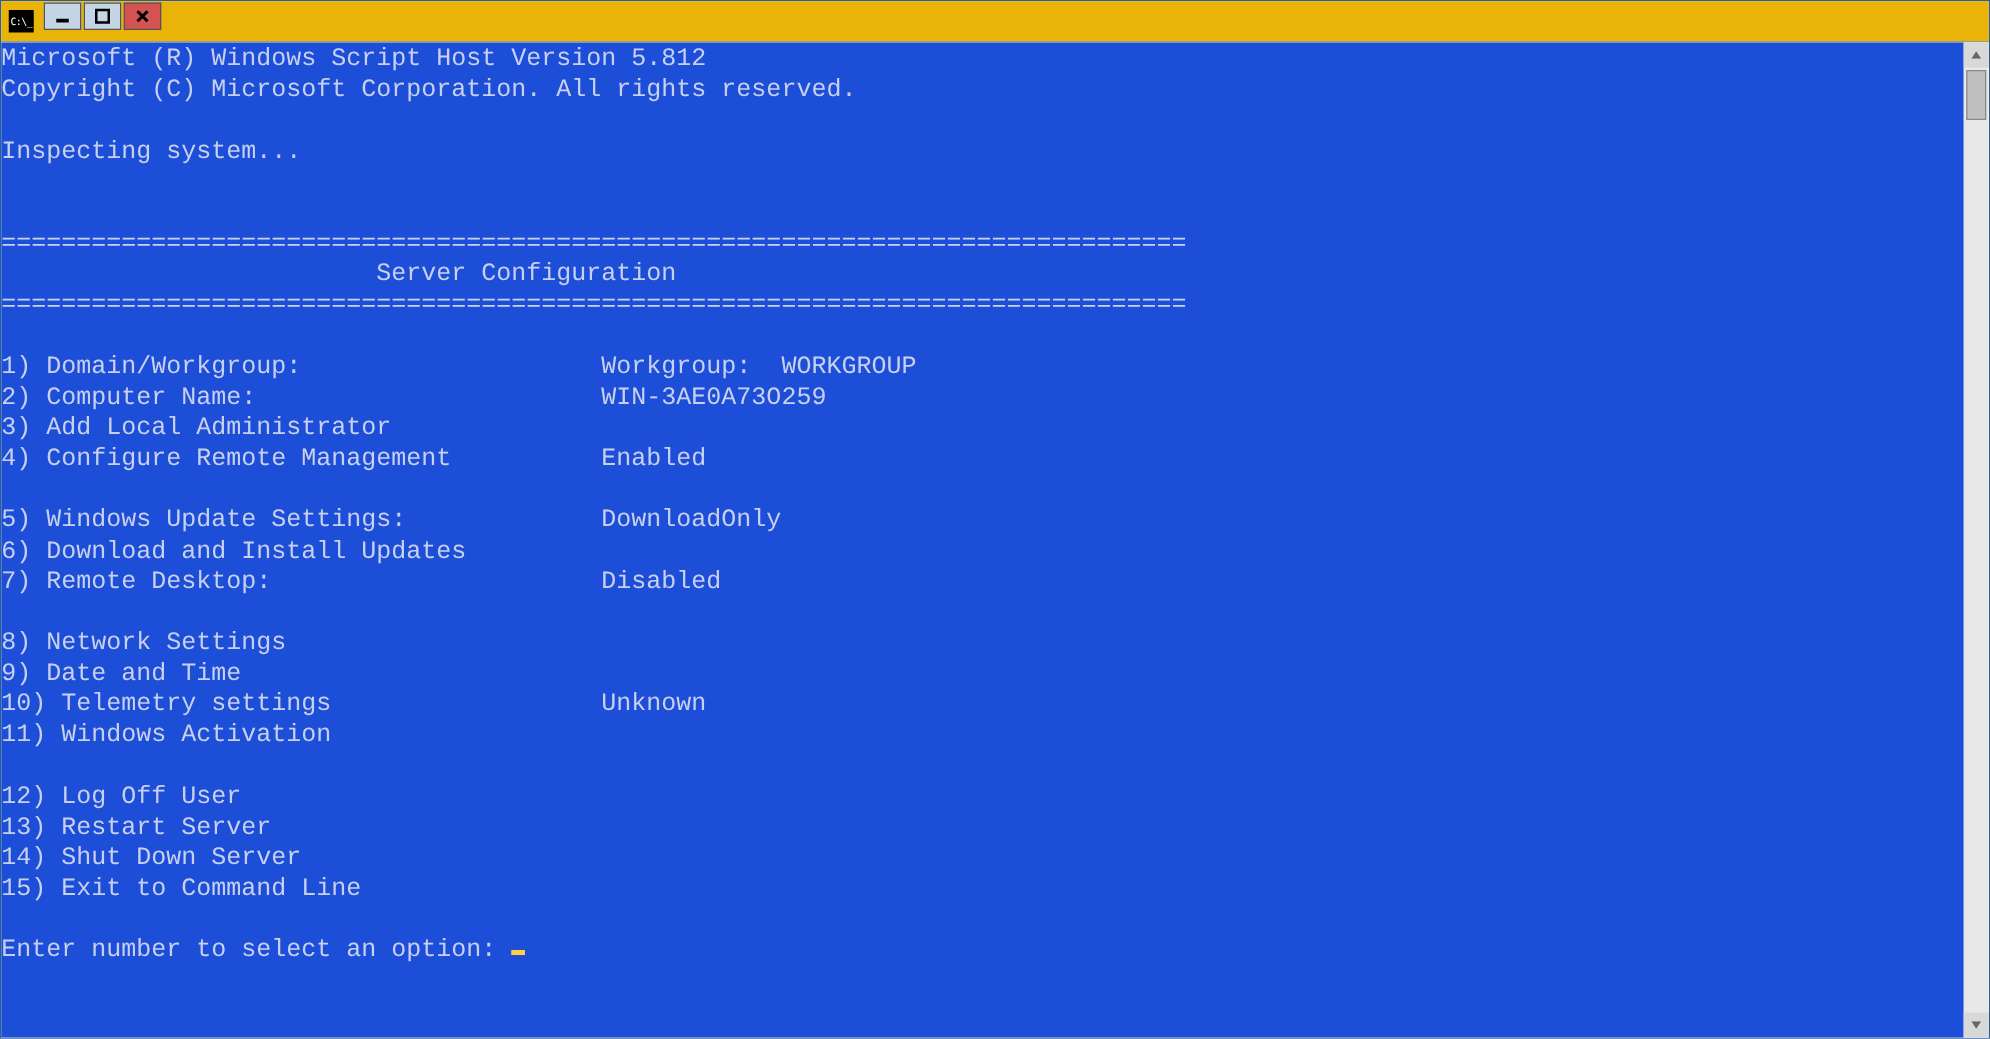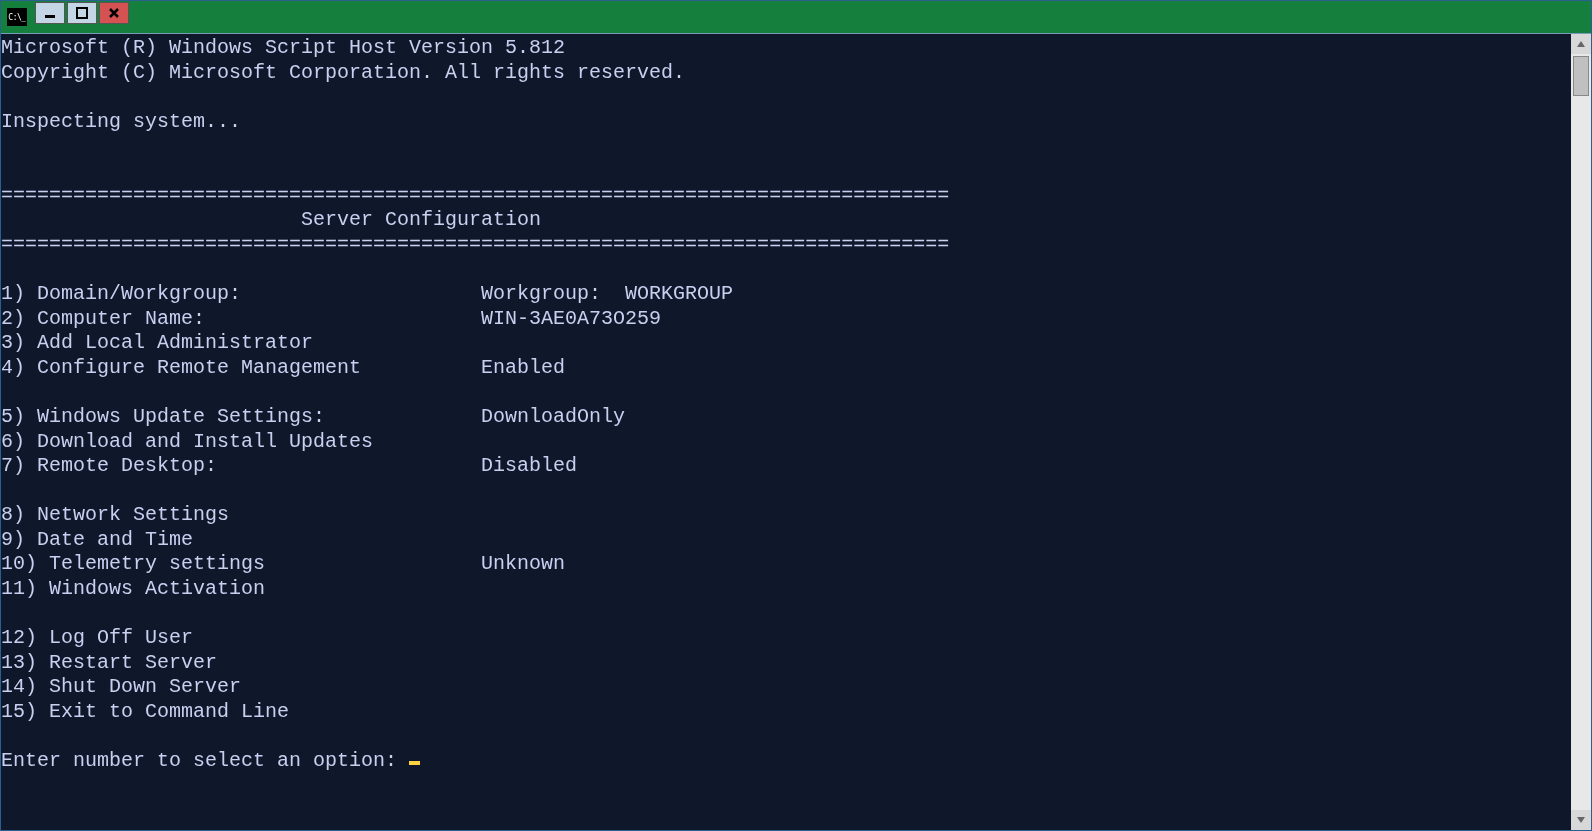--- a/index.html
+++ b/index.html
@@ -16,21 +16,21 @@
     }
     .window {
       width: 100%;
       height: 100%;
       border: 1px solid #2a5f8f;
       display: flex;
       flex-direction: column;
     }
     .titlebar {
       height: 33px;
-      background: #15803d;
+      background: #eab308;
       display: flex;
       align-items: center;
       padding-left: 6px;
       border-bottom: 1px solid #7a9bb8;
     }
     .titlebar-icon {
       width: 20px;
       height: 18px;
       background: #000;
       margin-right: 6px;
@@ -76,21 +76,21 @@
       width: 14px;
       height: 14px;
     }
     .content-area {
       flex: 1;
       display: flex;
       background: #fff;
     }
     .terminal {
       flex: 1;
-      background: #0f172a;
+      background: #1d4ed8;
       color: #c8d0f0;
       font-family: "Consolas", "Courier New", monospace;
       font-size: 20px;
       line-height: 24.6px;
       padding: 2px 0 0 0;
       white-space: pre;
       overflow: hidden;
     }
     .scrollbar {
       width: 20px;

